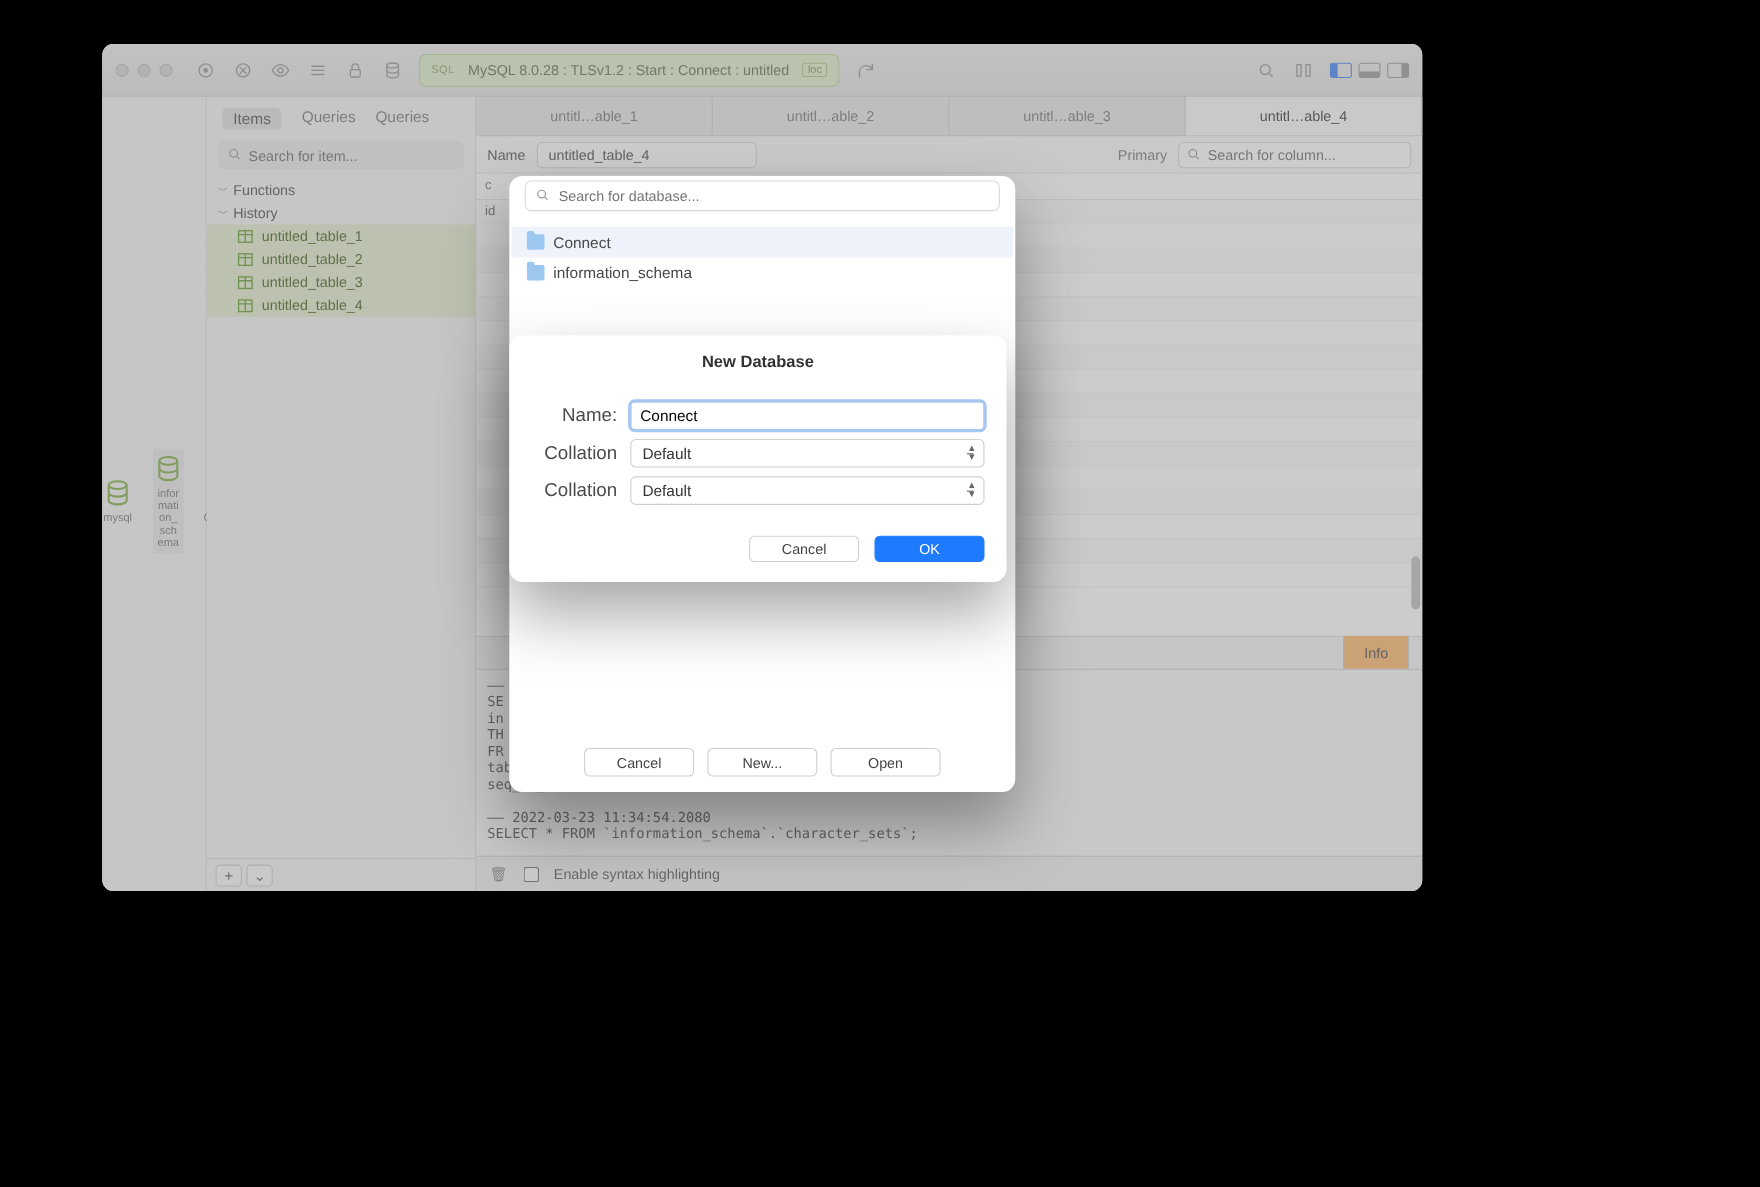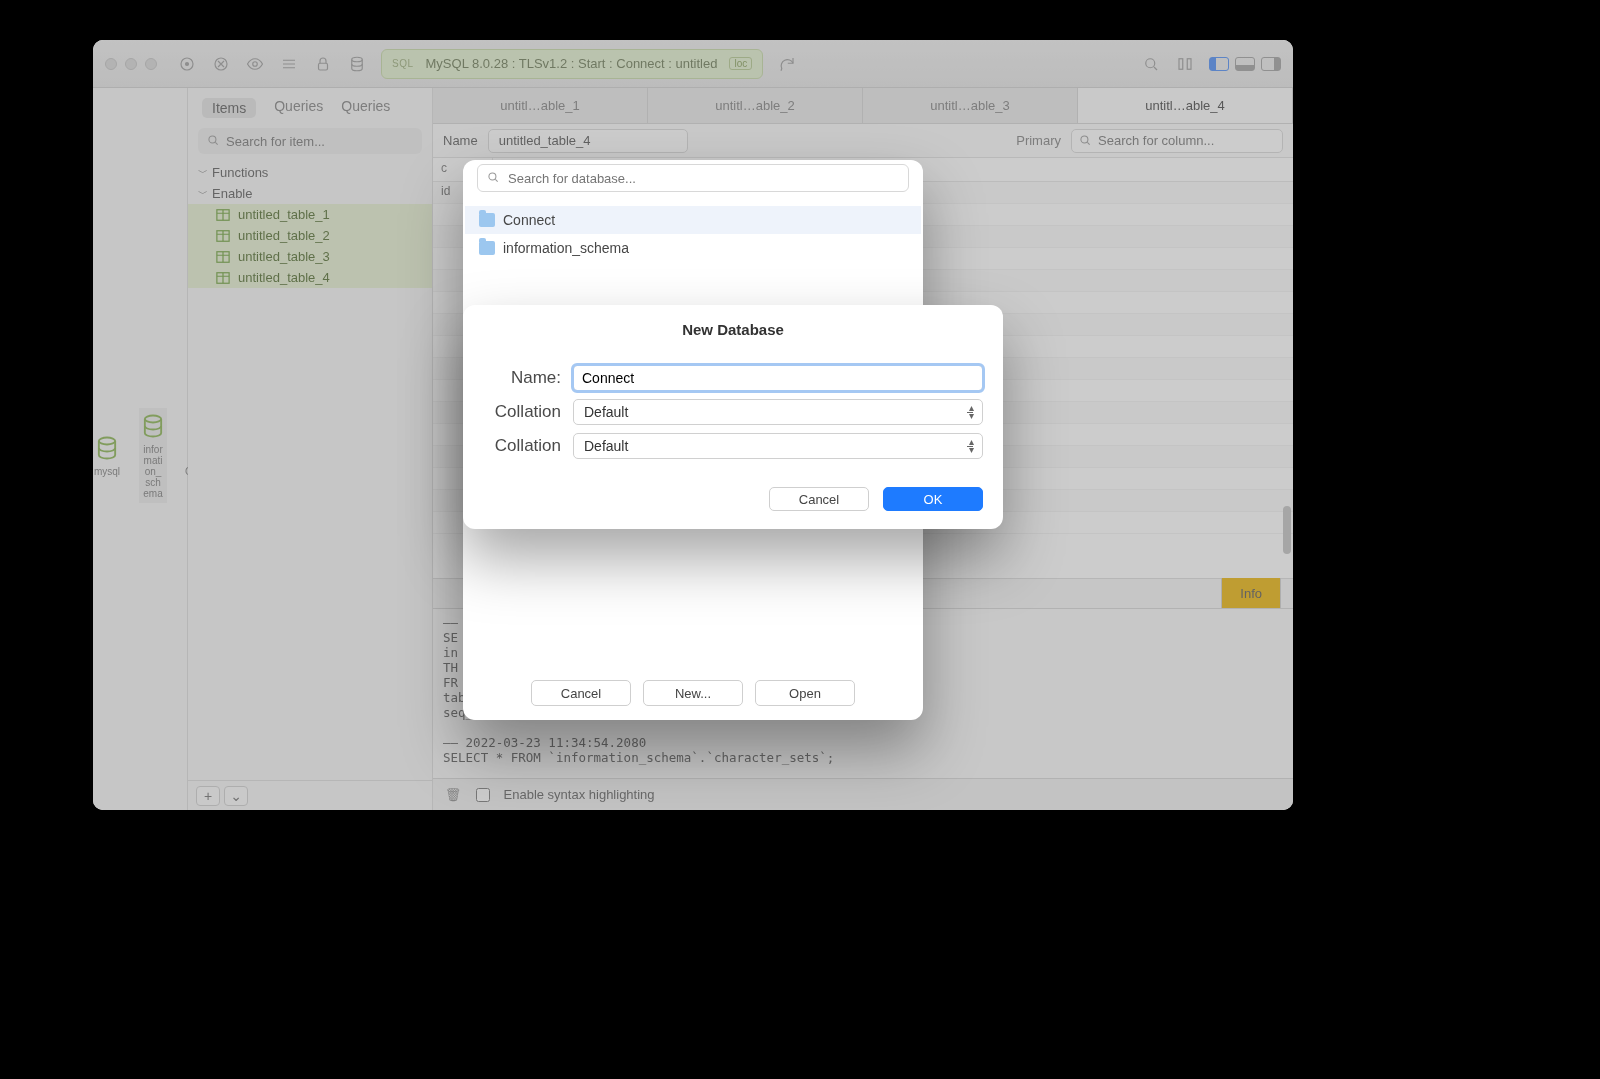--- a/index.html
+++ b/index.html
@@ -93,21 +93,21 @@
   .grid .row{height:22px;border-bottom:1px solid #f2f2f2;font-size:12px;color:#6a6a6a;padding:2px 8px;}
   .grid .row:nth-child(even){background:#fbfbfb;}
   .grid .scroll-thumb{position:absolute;right:2px;bottom:24px;width:8px;height:48px;background:#c2c2c2;border-radius:4px;}
   .inspector{width:190px;border-left:1px solid #dcdcdc;background:#f6f6f6;display:flex;flex-direction:column;}
   .inspector .search{padding:8px;position:relative;}
   .inspector .search input{width:100%;height:24px;border:1px solid #d8d8d8;border-radius:5px;padding:0 8px 0 26px;font-size:13px;outline:none;background:#fff;}
   .inspector .search .mag{position:absolute;left:14px;top:12px;color:#a3a3a3;}
   .inspector .norow{flex:1;display:flex;align-items:center;justify-content:center;color:#8f8f8f;font-size:14px;}
 
   .info-bar{height:30px;border-top:1px solid #dcdcdc;background:#f6f6f6;display:flex;align-items:center;justify-content:flex-end;padding:0 12px;}
-  .info-bar .btn{border:1px solid #cfcfcf;border-radius:5px;background:#eab308;padding:14px 18px;font-size:13px;color:#555;}
+  .info-bar .btn{border:1px solid #cfcfcf;border-radius:5px;background:#fdba74;padding:14px 18px;font-size:13px;color:#555;}
 
   .console{height:170px;border-top:1px solid #d6d6d6;background:#f8f8f8;font-family:ui-monospace,Menlo,monospace;font-size:12.5px;color:#595959;padding:6px 10px;white-space:pre-wrap;overflow:hidden;}
   .bottom-bar{height:32px;border-top:1px solid #d6d6d6;background:#f1f1f1;display:flex;align-items:center;gap:14px;padding:0 12px;font-size:13px;color:#5e5e5e;}
   .bottom-bar .trash{color:#8a8a8a;}
   .bottom-bar input[type=checkbox]{width:14px;height:14px;}
 
   
   .overlay{position:absolute;inset:0;background:rgba(120,120,120,.38);}
   .dialog{
     position:absolute;background:#fff;border-radius:12px;box-shadow:0 30px 60px rgba(0,0,0,.35);
@@ -118,21 +118,21 @@
   .open-db .s input{width:100%;height:28px;border:1px solid #d8d8d8;border-radius:6px;background:#fff;padding:0 8px 0 30px;font-size:13px;outline:none;}
   .open-db .s .mag{position:absolute;left:9px;top:6px;color:#9c9c9c;}
   .open-db .list{flex:1;margin:10px 2px 0;overflow:auto;}
   .open-db .li{height:28px;display:flex;align-items:center;gap:8px;padding:0 14px;font-size:14px;color:#474747;}
   .open-db .li.sel{background:#eef3fb;}
   .open-db .folder{width:16px;height:14px;background:#9cc7ef;border-radius:2px;position:relative;}
   .open-db .folder::before{content:"";position:absolute;top:-3px;left:0;width:7px;height:4px;background:#9cc7ef;border-radius:2px 2px 0 0;}
   .open-db .btns{display:flex;gap:12px;justify-content:center;padding:14px;}
   .open-db .btns button{width:100px;height:26px;border:1px solid #cfcfcf;border-radius:5px;background:#fff;font-size:13px;color:#444;}
 
-  .dialog.new-db{left:370px;top:265px;width:540px;padding:0;}
+  .dialog.new-db{left:370px;top:265px;width:452px;padding:0;}
   .new-db .title{height:48px;display:flex;align-items:center;justify-content:center;font-size:15px;font-weight:600;color:#323232;}
   .new-db .form{padding:4px 20px 6px;}
   .new-db .frow{display:flex;align-items:center;gap:12px;margin:8px 0;}
   .new-db .frow label{width:78px;text-align:right;font-size:17px;color:#4a4a4a;}
   .new-db .frow input[type=text]{flex:1;height:26px;border:1px solid #d0d0d0;border-radius:4px;padding:0 8px;font-size:14px;outline:3px solid #a5c8f3;outline-offset:-1px;}
   .new-db .frow .sel{flex:1;height:26px;border:1px solid #d0d0d0;border-radius:5px;padding:0 24px 0 10px;font-size:14px;color:#333;display:flex;align-items:center;position:relative;background:#fff;}
   .new-db .frow .sel::after{content:"";position:absolute;right:8px;top:6px;width:8px;height:12px;background:
     linear-gradient(#666,#666) center/6px 1px no-repeat;}
   .new-db .frow .sel .chev{position:absolute;right:8px;top:4px;font-size:10px;color:#666;line-height:8px;}
   .new-db .btns{display:flex;gap:14px;justify-content:flex-end;padding:14px 20px 18px;}
@@ -264,21 +264,21 @@
             </svg></span>
         <input type="text" placeholder="Search for item..." style="">
       </div>
       <div class="tree">
         <div class="grp">
             <span class="chevd">﹀</span>
             <span>Functions</span>
           </div>
         <div class="grp">
             <span class="chevd">﹀</span>
-            <span>Enable</span>
+            <span>History</span>
           </div>
         <div class="tbl">
             <svg class="ticn" viewBox="0 0 16 16" fill="none" stroke="#6fa23d" stroke-width="1.4">
               <rect x="1" y="2" width="14" height="12"></rect>
               <path d="M1 6h14M8 2v12"></path>
             </svg>
             <span>untitled_table_1</span>
           </div>
         <div class="tbl">
             <svg class="ticn" viewBox="0 0 16 16" fill="none" stroke="#6fa23d" stroke-width="1.4">

